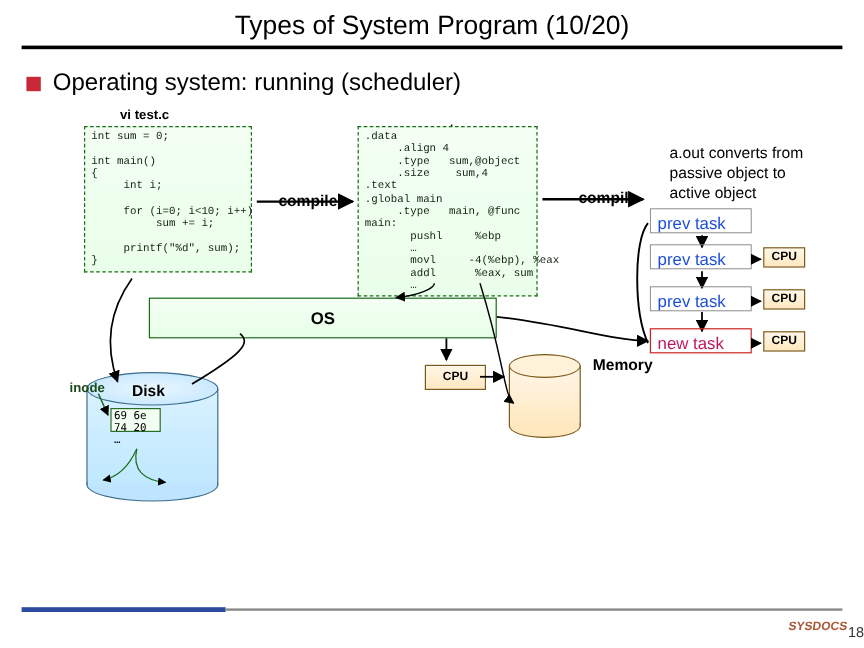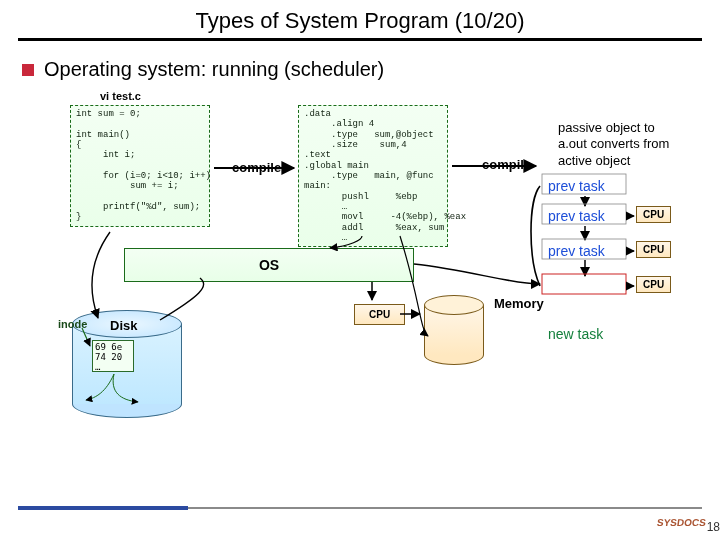--- a/index.html
+++ b/index.html
@@ -85,21 +85,21 @@
     border: 1px solid #7a5a1a;
     font-size: 10px;
     padding: 2px 6px;
     font-weight: bold;
   }
   .task-label {
     position: absolute;
     font-size: 14px;
     color: #1d4ed8;
   }
-  .task-red { color: #15803d; margin-top: 48px; }
+  .task-red { color: #be185d; }
   .note {
     position: absolute;
     font-size: 13px;
     line-height: 1.25;
   }
   .arrow-label {
     position: absolute;
     font-size: 13px;
     font-weight: bold;
   }
@@ -148,21 +148,21 @@
     top: 318px;
     font-size: 11px;
     font-weight: bold;
     color: #1a4a1a;
   }
   .hexbox {
     position: absolute;
     left: 92px;
     top: 340px;
     width: 42px;
-    height: 32px;
+    height: 20px;
     border: 1px solid #2a6b2a;
     background: #f3fff3;
     font-family: monospace;
     font-size: 9px;
     padding: 1px 2px;
     white-space: pre;
   }
   .mem-cyl {
     position: absolute;
     left: 424px;
@@ -270,22 +270,22 @@
 main:
        pushl     %ebp
        …
        movl     -4(%ebp), %eax
        addl      %eax, sum
        …</div>
 
   <div class="arrow-label" style="left:482px; top:157px;">compile</div>
 
   <div class="note" style="left:558px; top:120px;">
+    <div>a.out converts from</div>
     <div>passive object to</div>
-    <div>a.out converts from</div>
     <div>active object</div>
   </div>
 
   <div class="task-label" style="left:548px; top:178px;">prev task</div>
   <div class="task-label" style="left:548px; top:208px;">prev task</div>
   <div class="task-label" style="left:548px; top:243px;">prev task</div>
   <div class="task-label task-red" style="left:548px; top:278px;">new  task</div>
 
   <div class="cpu-chip" style="left:636px; top:206px;">CPU</div>
   <div class="cpu-chip" style="left:636px; top:241px;">CPU</div>

